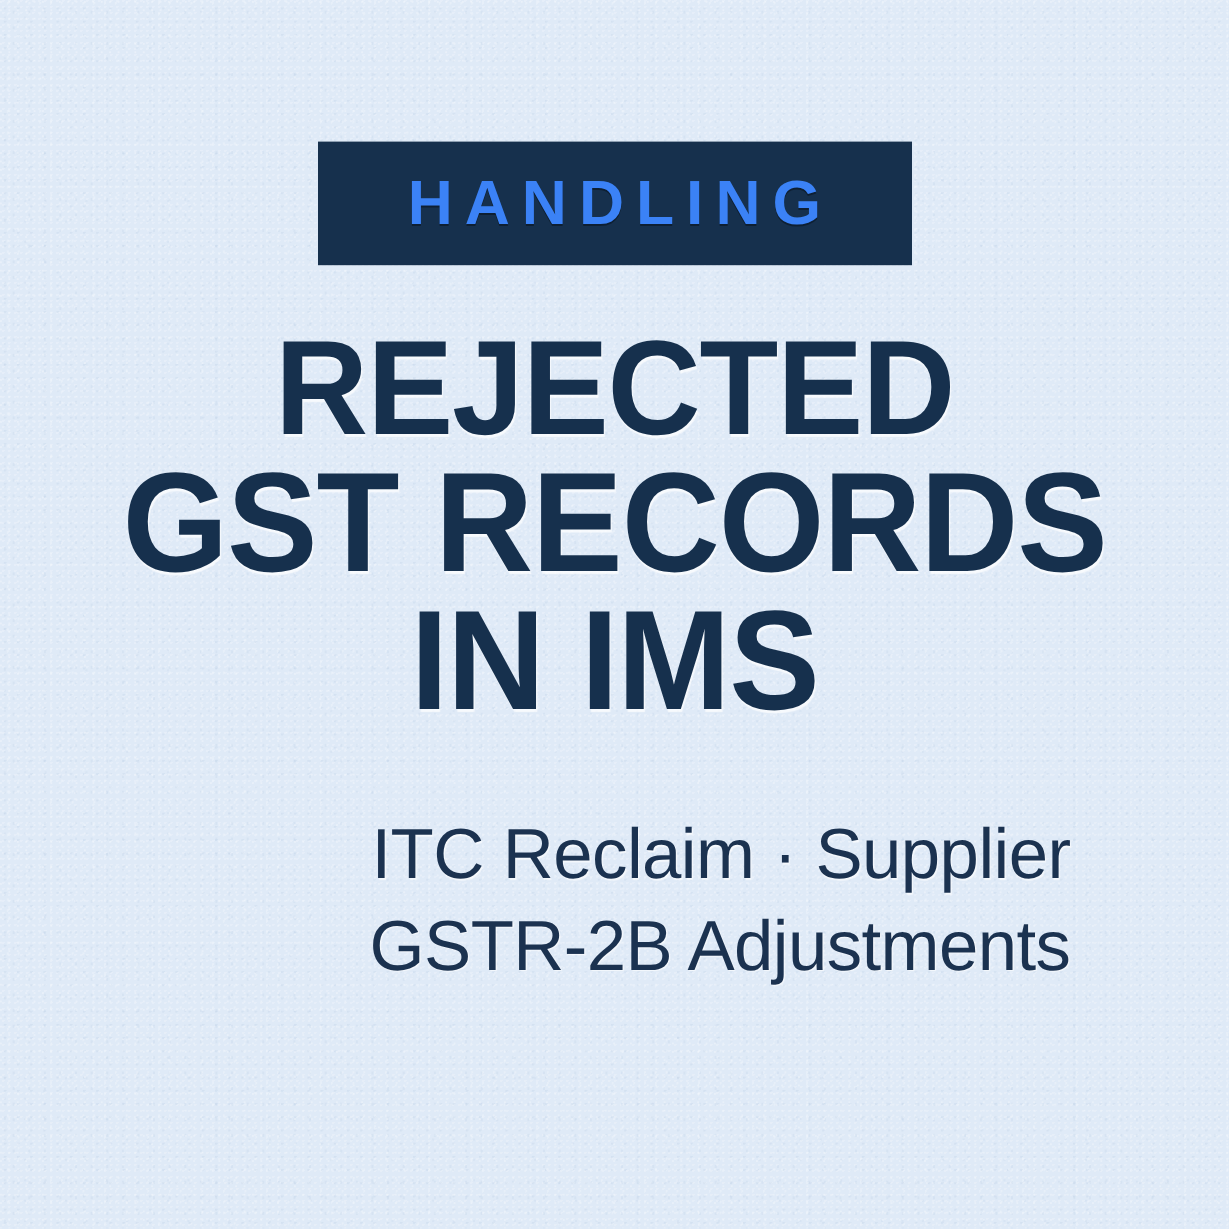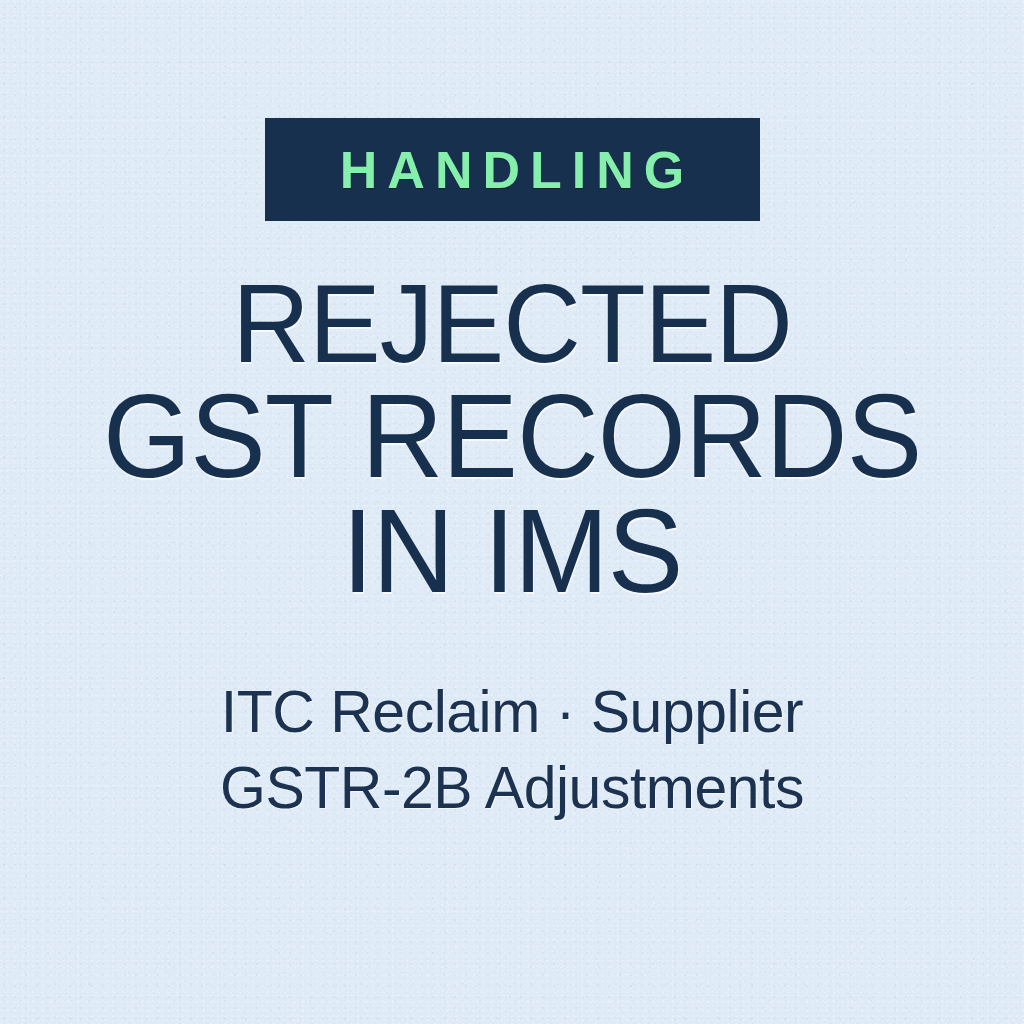--- a/index.html
+++ b/index.html
@@ -63,30 +63,30 @@
     align-items: center;
     justify-content: center;
     box-sizing: border-box;
   }
   .badge-label {
     font-size: 52px;
     font-weight: 700;
     letter-spacing: 10px;
     text-indent: 10px;
     line-height: 1;
-    color: #86efac;
+    color: #3b82f6;
     text-shadow: 0 1px 0 rgba(0,0,0,.35);
   }
 
   
   .headline {
     margin-top: 48px;
     text-align: center;
     color: #16304d;
-    font-weight: 400;
+    font-weight: 700;
     line-height: .98;
     letter-spacing: -1px;
     text-shadow: 1px 2px 1px rgba(255,255,255,.75);
   }
   .headline-line {
     display: block;
     white-space: nowrap;
     font-size: 118px;
     transform: scaleX(.96);
   }
@@ -101,20 +101,21 @@
     text-align: center;
     color: #1b3250;
     font-size: 59px;
     font-weight: 500;
     line-height: 1.28;
     letter-spacing: -.5px;
     text-shadow: 1px 1px 1px rgba(255,255,255,.7);
   }
   .subtitle-line {
     display: block;
+    text-align: right;
   }
 </style>
 </head>
 <body>
 
 <div class="poster">
 
   <div class="paper-texture"></div>
 
   <div class="content">

